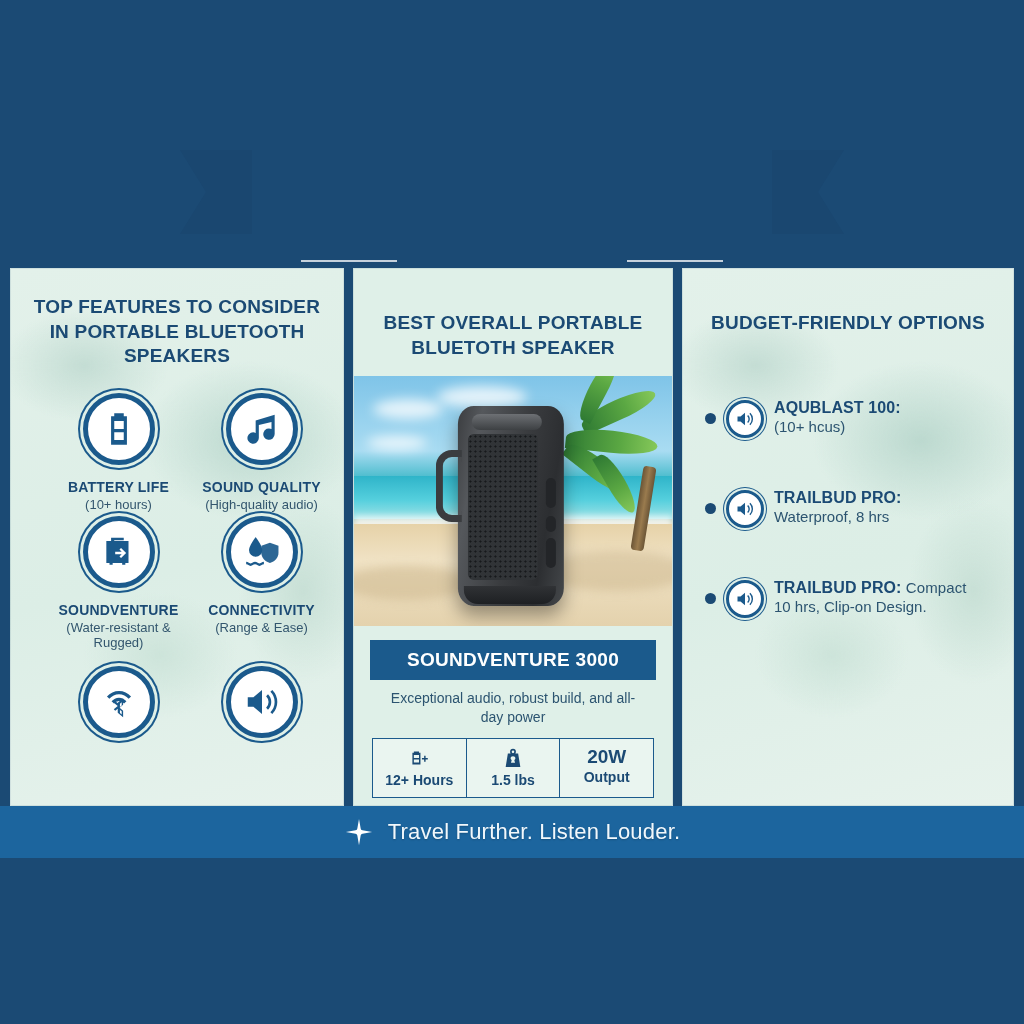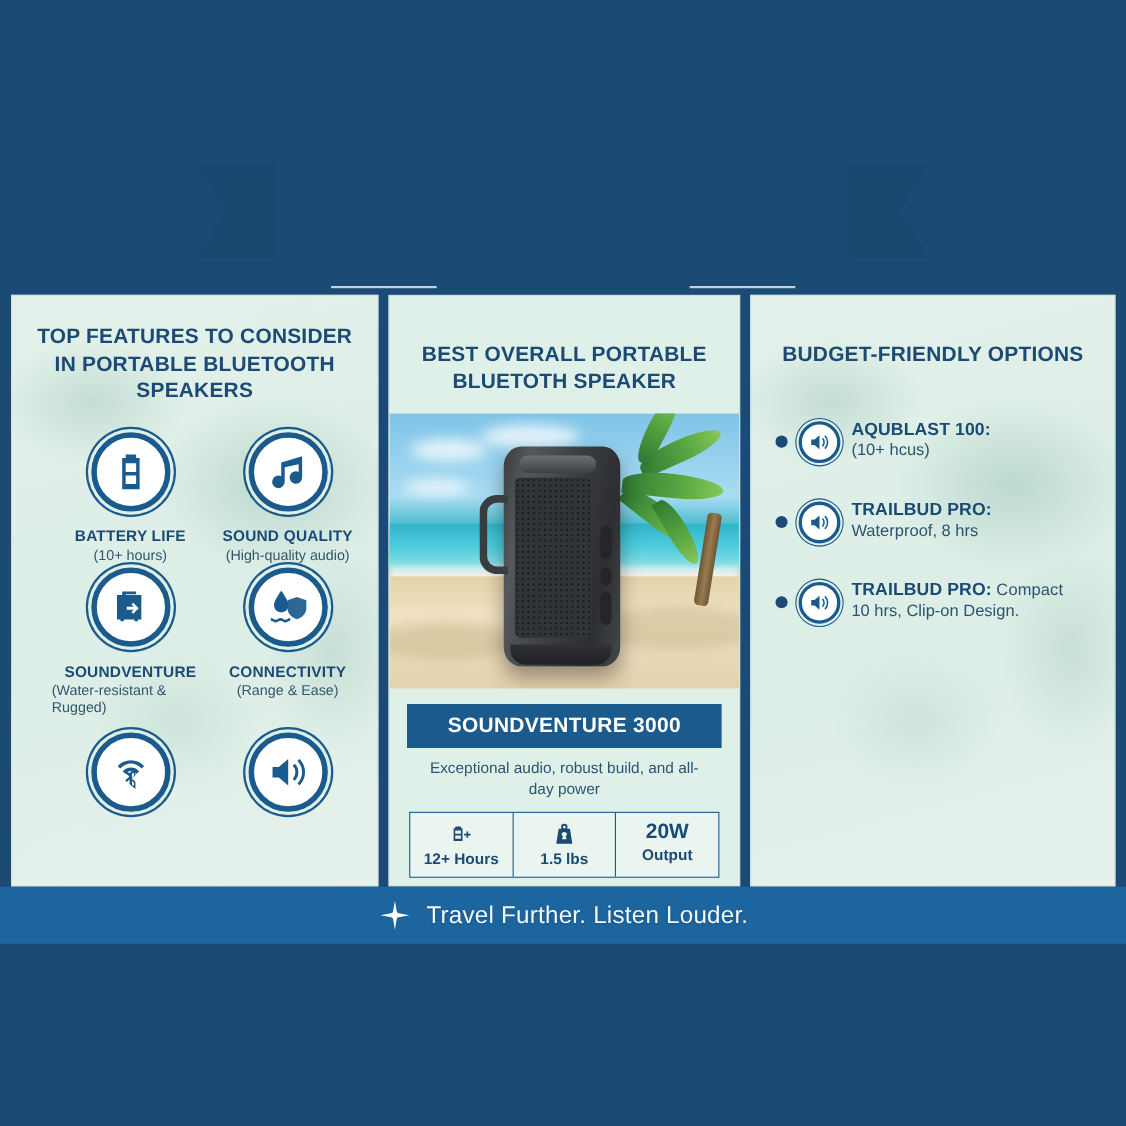--- a/index.html
+++ b/index.html
@@ -72,21 +72,21 @@
   .feat { display: flex; flex-direction: column; align-items: center; }
   .circ {
     width: 72px; height: 72px; border-radius: 50%;
     background: #ffffff; border: 5px solid #1b5a8c;
     box-shadow: 0 0 0 3px #dff0e8, 0 0 0 5px #1b5a8c, 0 2px 4px rgba(0,0,0,.12);
     display: flex; align-items: center; justify-content: center;
     margin-bottom: 14px;
   }
   .circ svg { width: 38px; height: 38px; fill: #1b5a8c; }
   .feat-name { color: #1b4a74; font-size: 14px; font-weight: 700; letter-spacing: .2px; }
-  .feat-sub  { color: #33566e; font-size: 13px; margin-top: 2px; }
+  .feat-sub  { color: #33566e; font-size: 13px; margin-top: 2px; text-align: center; }
 
   
   .hero-photo {
     position: relative; margin: 16px 0 0 0; height: 250px; overflow: hidden;
     background: linear-gradient(#7fc4e8 0%, #a9dcf2 30%, #3fb8c8 42%, #2aa7bd 52%, #e9d8b4 60%, #efdfc0 100%);
   }
   .sky-cloud { position: absolute; border-radius: 50%; background: rgba(255,255,255,.75); filter: blur(6px); }
   .ocean {
     position: absolute; left: 0; right: 0; top: 40%; height: 17%;
     background: linear-gradient(#2fb4c9, #54cfdd 55%, #9fe2e6 100%);
@@ -140,21 +140,21 @@
     display: flex; margin: 11px 18px 0; border: 1px solid #1b5a8c; background: rgba(255,255,255,.35);
   }
   .spec { flex: 1; padding: 8px 2px 9px; text-align: center; border-right: 1px solid #1b5a8c; }
   .spec:last-child { border-right: none; }
   .spec svg { width: 22px; height: 22px; fill: #1b4a74; display:block; margin: 0 auto 3px; }
   .spec-big { color: #1b4a74; font-size: 19px; font-weight: 700; line-height: 1.05; margin-bottom: 2px; }
   .spec-lbl { color: #1b4a74; font-size: 14px; font-weight: 700; }
 
   
   .budget-list { margin-top: 44px; padding: 0 16px 0 22px; display: flex; flex-direction: column; gap: 32px; }
-  .bud-item { display: flex; align-items: flex-start; gap: 10px; }
+  .bud-item { display: flex; align-items: flex-start; gap: 10px; margin-top: 17px; }
   .bud-dot { width: 11px; height: 11px; border-radius: 50%; background: #1b4a74; margin-top: 16px; flex: none; }
   .bud-circ {
     width: 38px; height: 38px; border-radius: 50%; flex: none; margin-top: 3px;
     background: #fff; border: 3px solid #1b5a8c;
     box-shadow: 0 0 0 2px #dff0e8, 0 0 0 3px #1b5a8c;
     display: flex; align-items: center; justify-content: center;
   }
   .bud-circ svg { width: 20px; height: 20px; fill: #1b5a8c; }
   .bud-text { padding-top: 2px; }
   .bud-name { color: #1b4a74; font-size: 16px; font-weight: 700; letter-spacing: .1px; }

